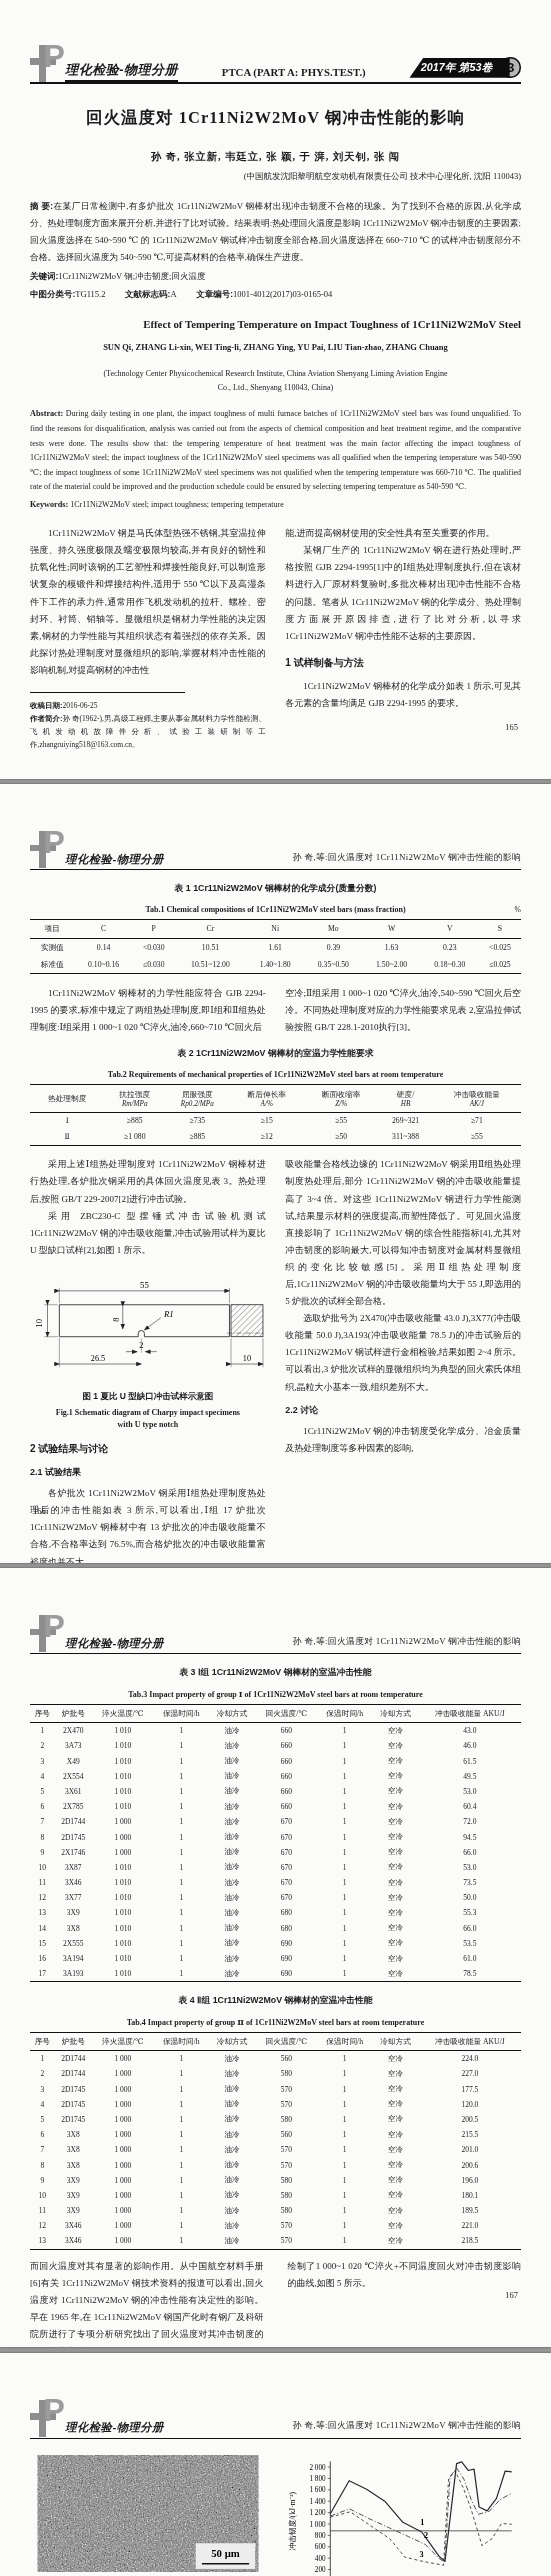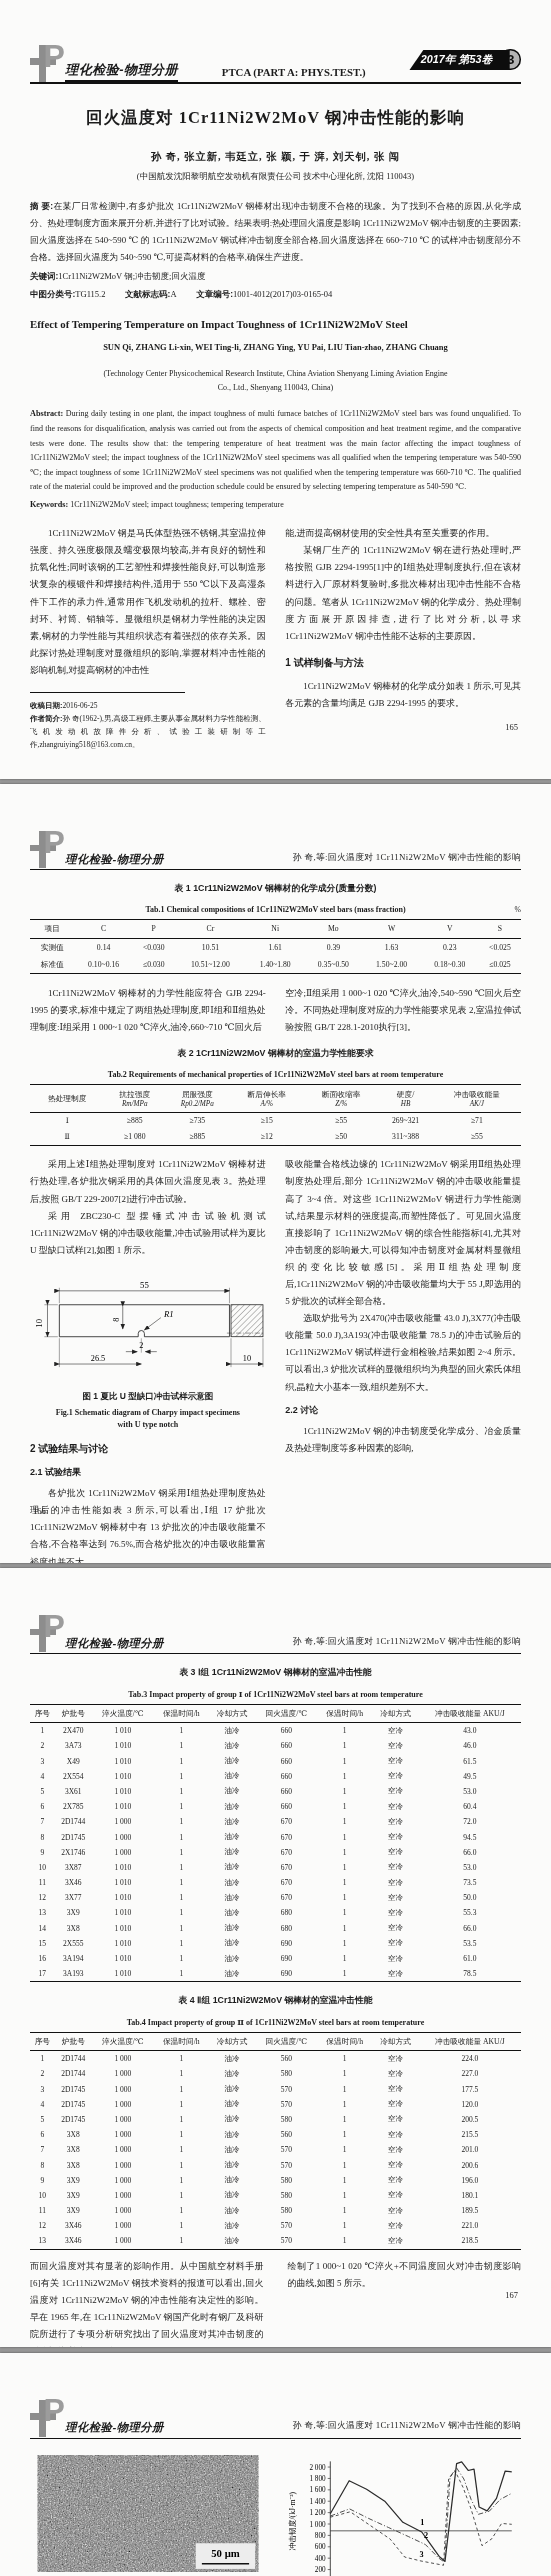--- a/index.html
+++ b/index.html
@@ -9,38 +9,38 @@
   
   .plogo{display:flex;align-items:flex-end;gap:5.2px;}
   .pcross{position:relative;width:30px;height:37px;flex-shrink:0;}
   .pcross .bar-v{position:absolute;left:9.3px;top:0;width:7.2px;height:37px;background:#8d8d8d;}
   .pcross .bar-h{position:absolute;left:0;top:13.4px;width:26px;height:6.7px;background:#8d8d8d;}
   .pcross b{position:absolute;left:13.4px;top:-7.2px;font-size:32px;color:#9c9c9c;font-family:"Liberation Sans",sans-serif;}
   .plogo-text{font-family:"Liberation Sans",sans-serif;font-weight:bold;font-style:italic;font-size:13px;letter-spacing:0.5px;border-bottom:2.1px solid #111;padding-bottom:1.5px;}
   
   .banner{display:flex;align-items:flex-end;padding-top:45px;border-bottom:2.1px solid #111;position:relative;}
   .banner .jen{flex:1;text-align:center;font-weight:bold;font-size:10.8px;padding-bottom:4.1px;}
-  .issue-wrap{display:flex;align-items:flex-end;padding-bottom:12px;}
+  .issue-wrap{display:flex;align-items:center;padding-bottom:4px;}
   .issue-band{background:#0d0d0d;color:#fff;font-family:"Liberation Sans",sans-serif;font-weight:bold;font-size:10.8px;font-style:italic;padding:3.1px 17.5px 3.1px 11.3px;clip-path:polygon(14% 0,100% 0,100% 100%,0 100%);}
   .issue-circle{width:20.6px;height:20.6px;border-radius:50%;background:#b5b5b5;color:#111;font:bold 13.4px "Liberation Sans",sans-serif;display:flex;align-items:center;justify-content:center;margin-left:-9.3px;box-shadow:0 0 0 1.5px #0d0d0d inset;}
   .section-row{display:flex;justify-content:space-between;align-items:flex-start;margin-top:12.4px;}
   .sec-badge{font-weight:bold;font-size:10.8px;position:relative;padding-left:7.2px;}
   .sec-badge:before{content:"";position:absolute;left:-3.1px;top:2.1px;width:7.2px;height:13.4px;border-left:1.5px solid #111;border-radius:50% 0 0 50%/60% 0 0 60%;}
   .sec-badge:after{content:"";position:absolute;left:-2.1px;bottom:-5.2px;width:77px;height:7.2px;border-bottom:1.5px solid #111;border-radius:0 0 0 90%/0 0 0 100%;transform:rotate(-2deg);}
   .doi{font-weight:bold;font-size:9.3px;}
   
   .title-cn{margin-top:23px;text-align:center;font-size:16.5px;font-weight:bold;letter-spacing:1px;}
   .authors-cn{margin-top:20.6px;text-align:center;font-size:10.3px;font-weight:bold;letter-spacing:1px;}
-  .affil-cn{margin-top:7.2px;text-align:center;font-size:8.5px;}
+  .affil-cn{margin-top:7.2px;text-align:right;font-size:8.5px;}
   .abs-block{margin-top:15.5px;font-size:8.8px;line-height:1.92;text-align:justify;}
   .abs-block .lbl{font-weight:bold;font-family:"Liberation Sans",sans-serif;font-size:8.5px;}
   .meta-line{margin-top:2.1px;font-size:8.5px;}
   .meta-line .lbl{font-weight:bold;font-family:"Liberation Sans",sans-serif;}
   .meta-line span.gap{display:inline-block;width:17.5px;}
-  .title-en{margin-top:15.5px;text-align:left;font-size:10.8px;font-weight:bold;}
+  .title-en{margin-top:15.5px;text-align:right;font-size:10.8px;font-weight:bold;}
   .authors-en{margin-top:12.4px;text-align:center;font-size:8.5px;font-weight:bold;}
   .affil-en{margin-top:15px;text-align:center;font-size:8px;line-height:1.7;}
   .abs-en{margin-top:12.4px;font-size:8px;line-height:1.82;text-align:justify;}
   .abs-en .lbl{font-weight:bold;font-size:8.2px;}
   
   .cols{display:flex;gap:19.6px;margin-top:12.4px;}
   .col{flex:1;min-width:0;font-size:9px;line-height:1.9;text-align:justify;}
   .col p{margin:0;text-indent:2em;}
   .col p.noindent{text-indent:0;}
   h3.sec{font-size:10px;font-weight:bold;margin:8.2px 0 6.2px 0;font-family:"Liberation Sans",sans-serif;}

